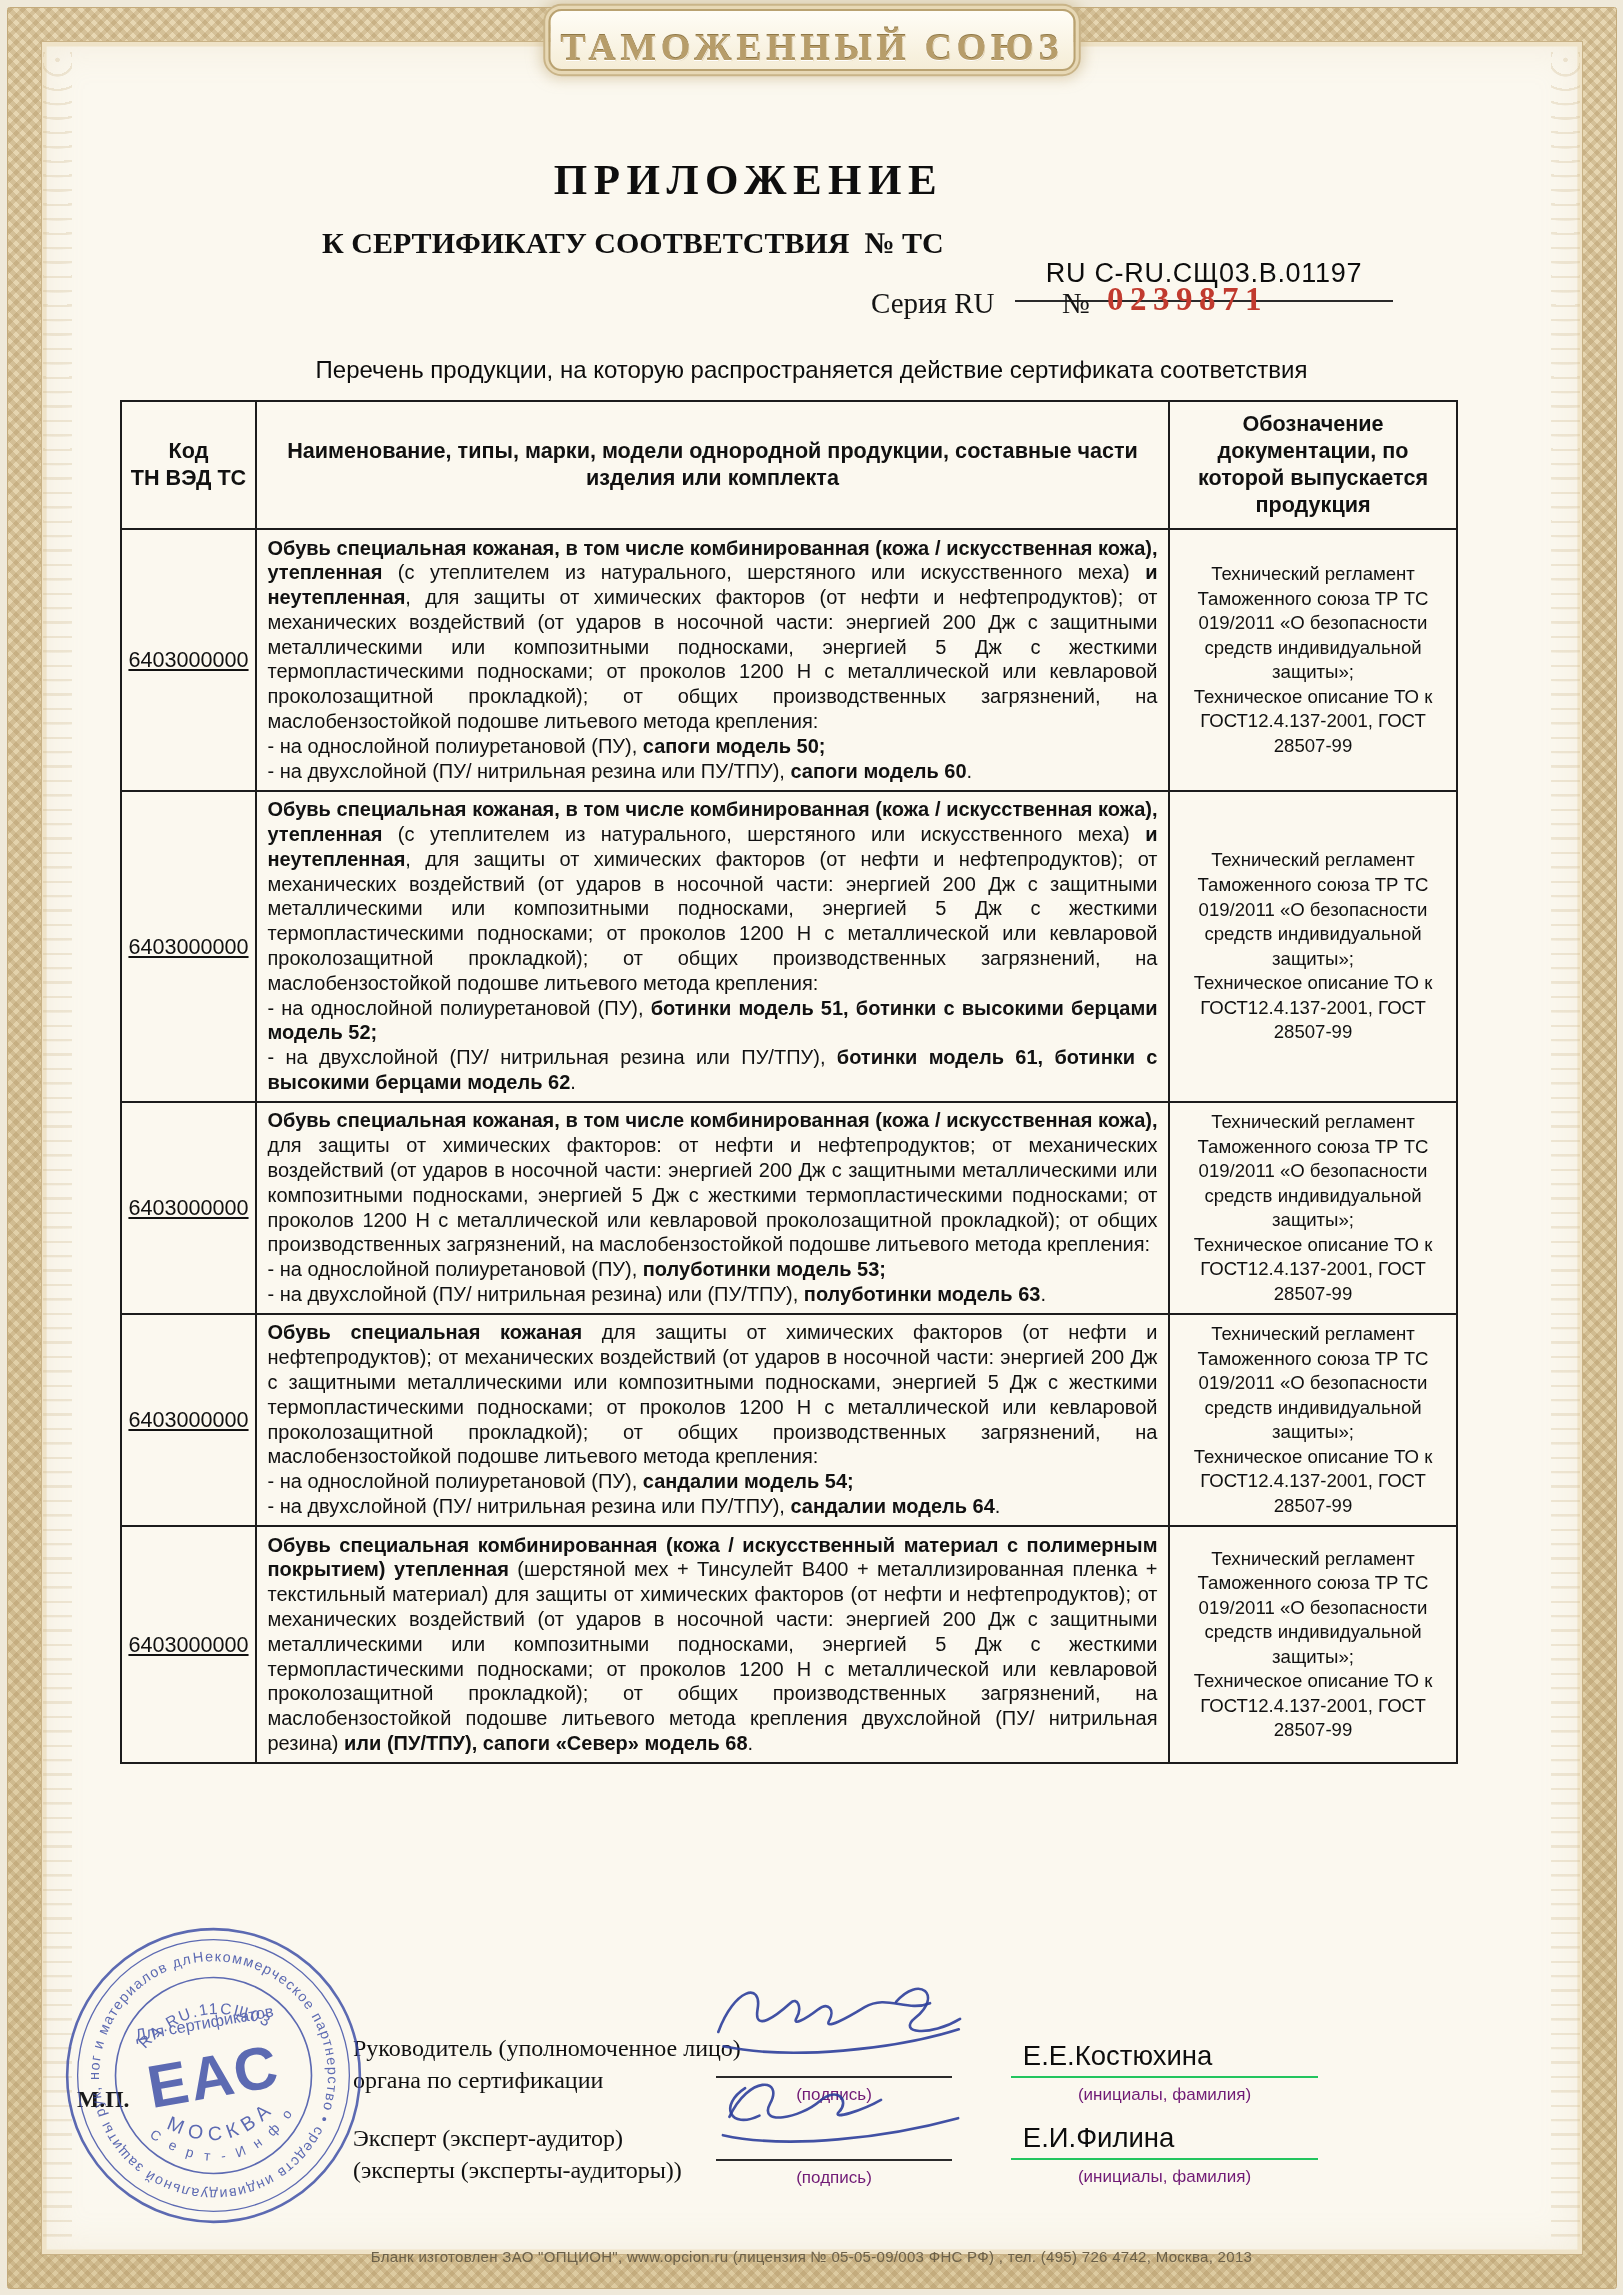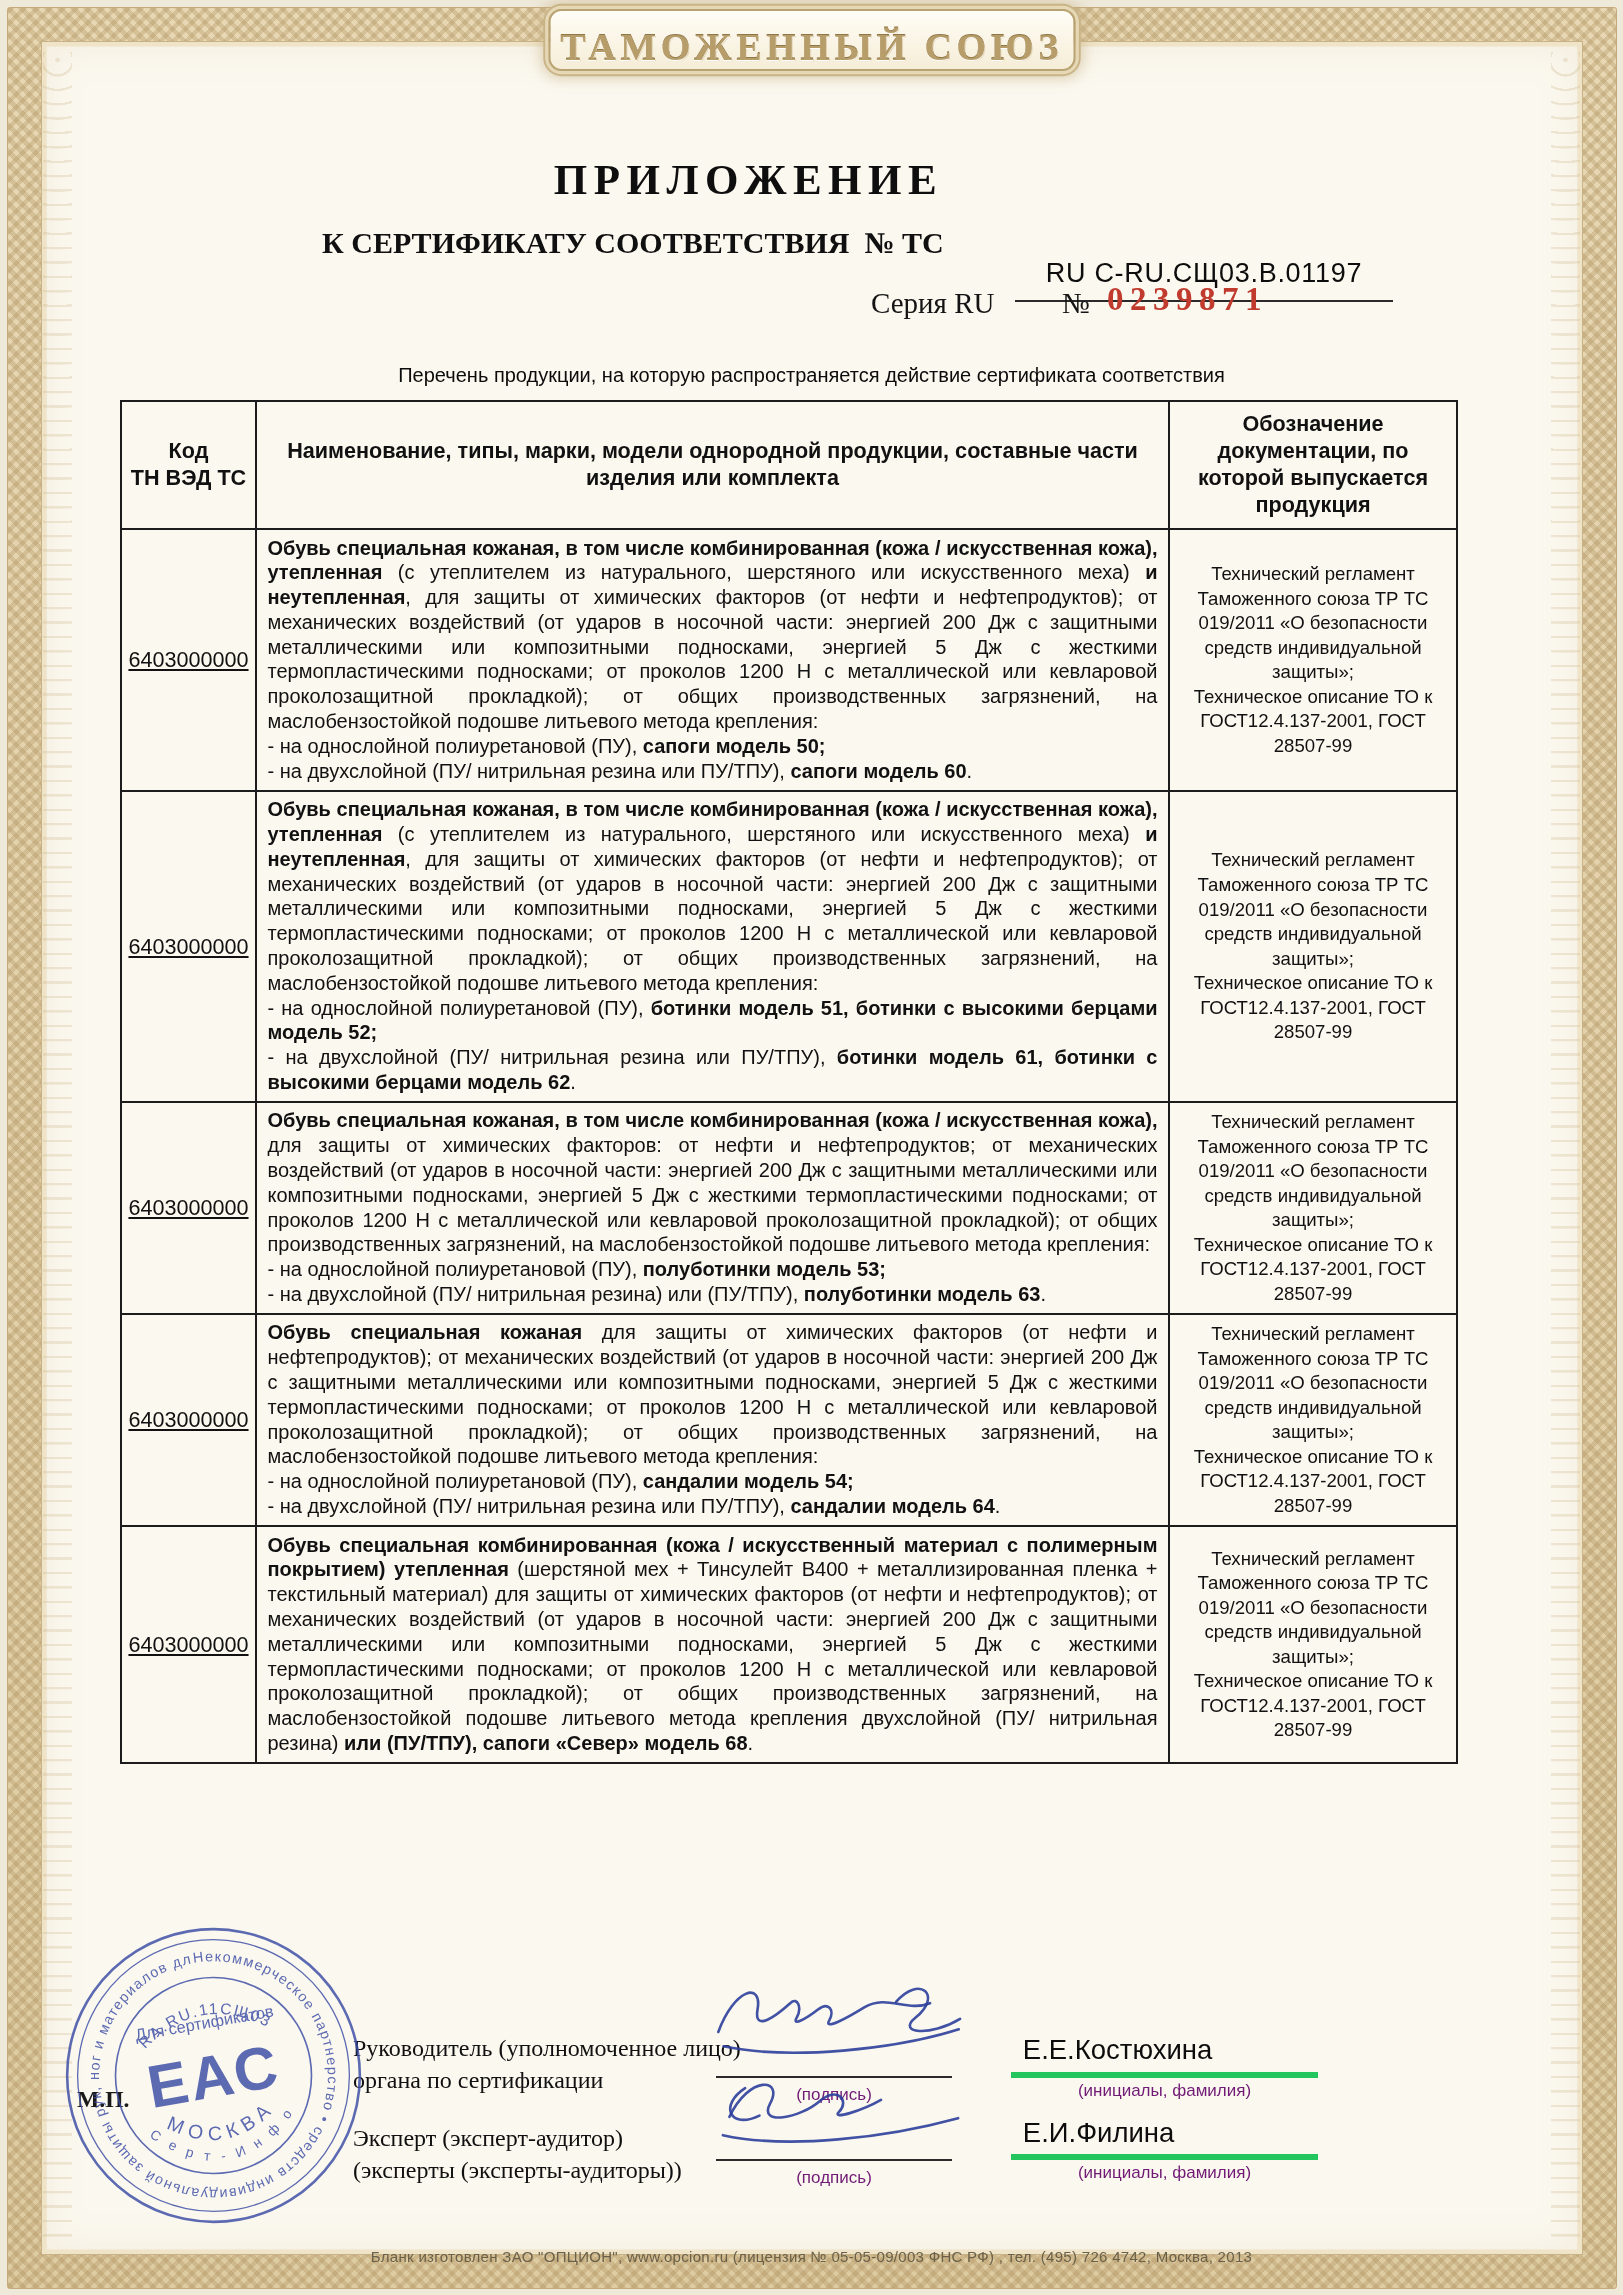--- a/index.html
+++ b/index.html
@@ -64,22 +64,22 @@
   .number-sign{
     position:absolute;left:1062px;top:287px;z-index:2;
     font-family:"Liberation Serif",serif;font-size:29px;color:#141414;
   }
   .blank-number{
     position:absolute;left:1107px;top:281px;z-index:2;
     font-family:"Liberation Serif",serif;font-weight:bold;font-size:33px;
     letter-spacing:6.5px;color:#c13a2e;
   }
   .intro{
-    position:absolute;left:85px;right:85px;top:356px;margin:8px;z-index:2;
-    text-align:center;font-size:20px;color:#0c0c0c;
+    position:absolute;left:85px;right:85px;top:356px;margin:0;z-index:2;
+    text-align:center;font-size:24px;color:#0c0c0c;
   }
 
   
   .products{
     position:absolute;left:120px;top:400px;width:1336px;z-index:2;
     border-collapse:collapse;table-layout:fixed;
   }
   .products col.c1{width:135px}
   .products col.c2{width:913px}
   .products col.c3{width:288px}
@@ -102,22 +102,22 @@
   .role{
     position:absolute;z-index:3;font-family:"Liberation Serif",serif;font-size:24px;
     line-height:1.32;color:#101010;white-space:pre-line;
   }
   .role1{left:353px;top:2033px;width:393px;}
   .role2{left:353px;top:2123px;width:419px;}
   .sigline{position:absolute;z-index:3;border-bottom:2px solid #2a2a2a;}
   .sl1{left:716px;top:2034px;width:236px;height:42px;}
   .sl2{left:716px;top:2118px;width:236px;height:41px;}
   .namebox{
-    position:absolute;z-index:3;border-bottom:6px solid #22c55e;
-    display:flex;align-items:center;padding:0 0 3.9px 11.8px;box-sizing:border-box;
+    position:absolute;z-index:3;border-bottom:2px solid #22c55e;
+    display:flex;align-items:flex-end;padding:0 0 3.9px 11.8px;box-sizing:border-box;
     font-size:27.5px;color:#0d0d0d;
   }
   .nb1{left:1011px;top:2032px;width:307px;height:46px;}
   .nb2{left:1011px;top:2116px;width:307px;height:44px;}
   .cap{
     position:absolute;top:100%;left:0;right:0;text-align:center;
     padding-top:9px;font-size:17px;color:#701a75;font-family:"Liberation Sans",sans-serif;
   }
   .mp{
     position:absolute;left:77px;top:2086px;z-index:3;

